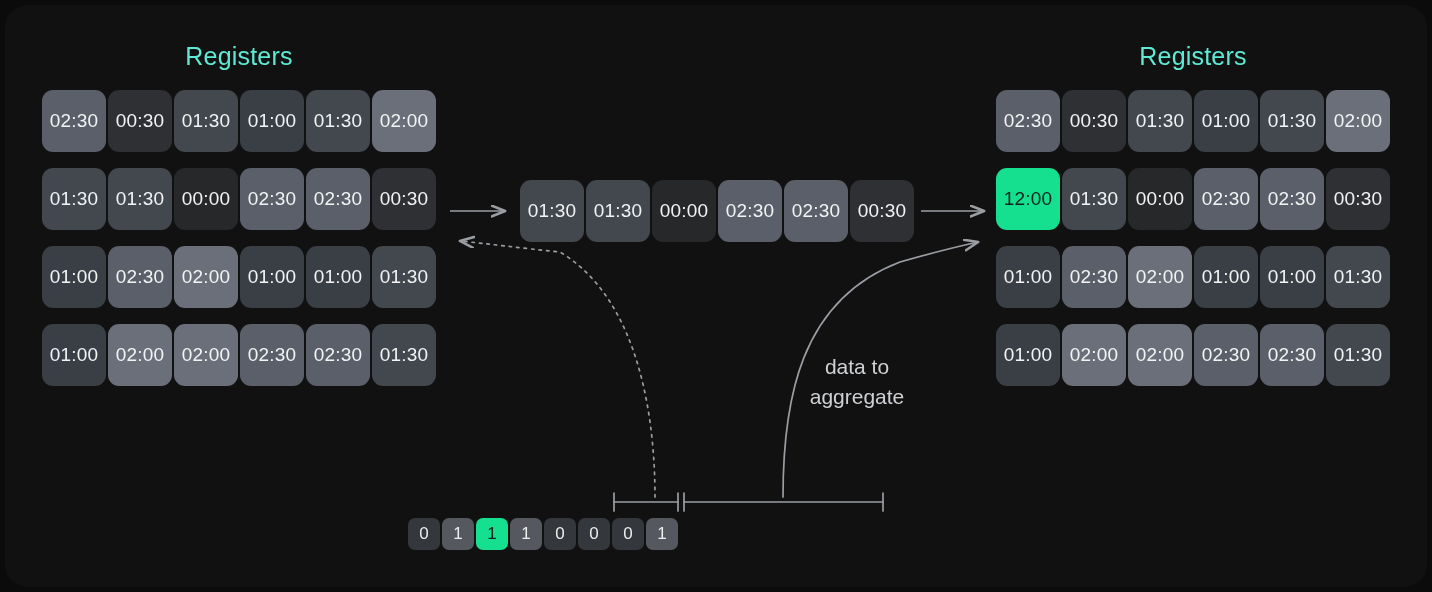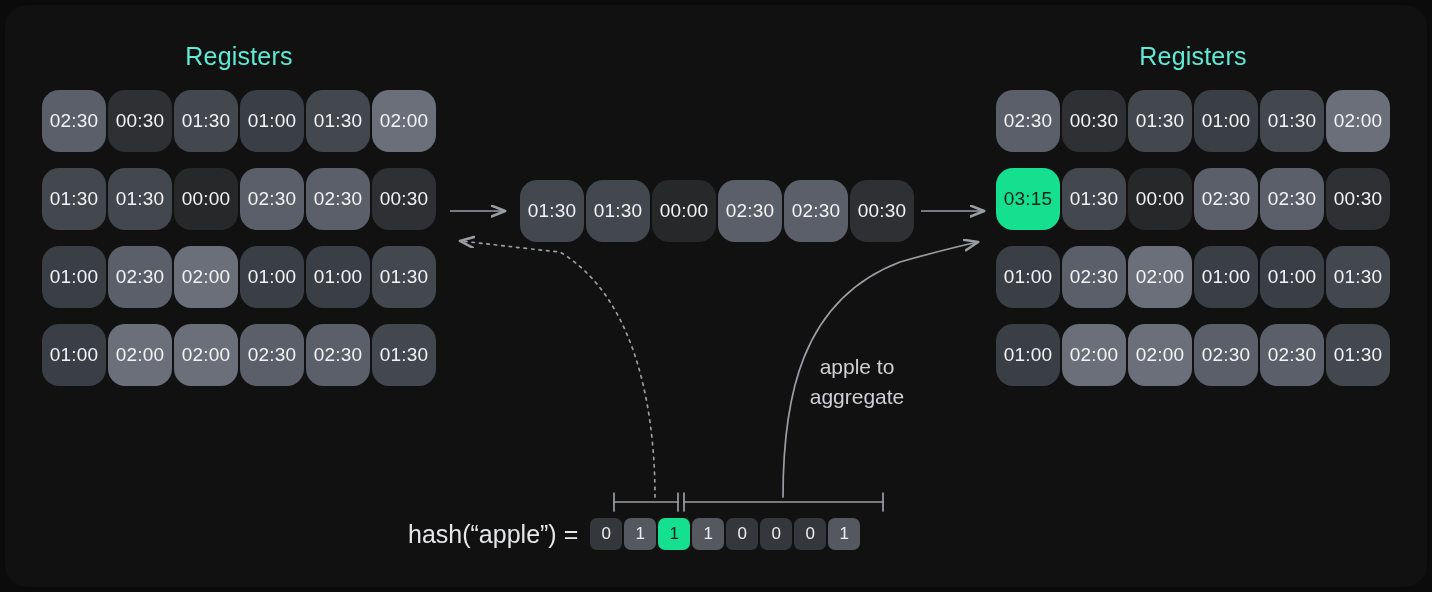--- a/index.html
+++ b/index.html
@@ -48,21 +48,21 @@
     gap: 16px;
     margin-top: 14px;
   }
   .grid-row {
     display: flex;
     gap: 2px;
   }
   .cell {
     width: 64px;
     height: 62px;
-    border-radius: 17px;
+    border-radius: 11px;
     display: flex;
     align-items: center;
     justify-content: center;
     font-size: 19px;
     color: #f2f3f4;
     letter-spacing: 0.2px;
     box-sizing: border-box;
   }
   .cell.hl {
     color: #10221a;
@@ -198,21 +198,21 @@
     <div class="grid" id="right-grid">
         <div class="grid-row">
           <div class="cell" style="background: rgb(90, 95, 105);">02:30</div>
           <div class="cell" style="background: rgb(46, 48, 52);">00:30</div>
           <div class="cell" style="background: rgb(67, 71, 78);">01:30</div>
           <div class="cell" style="background: rgb(58, 62, 69);">01:00</div>
           <div class="cell" style="background: rgb(67, 71, 78);">01:30</div>
           <div class="cell" style="background: rgb(106, 111, 121);">02:00</div>
         </div>
         <div class="grid-row">
-          <div class="cell hl" style="background: rgb(20, 224, 143);">03:15</div>
+          <div class="cell hl" style="background: rgb(20, 224, 143);">12:00</div>
           <div class="cell" style="background: rgb(67, 71, 78);">01:30</div>
           <div class="cell" style="background: rgb(38, 40, 41);">00:00</div>
           <div class="cell" style="background: rgb(90, 95, 105);">02:30</div>
           <div class="cell" style="background: rgb(90, 95, 105);">02:30</div>
           <div class="cell" style="background: rgb(46, 48, 52);">00:30</div>
         </div>
         <div class="grid-row">
           <div class="cell" style="background: rgb(58, 62, 69);">01:00</div>
           <div class="cell" style="background: rgb(90, 95, 105);">02:30</div>
           <div class="cell" style="background: rgb(106, 111, 121);">02:00</div>
@@ -224,25 +224,24 @@
           <div class="cell" style="background: rgb(58, 62, 69);">01:00</div>
           <div class="cell" style="background: rgb(106, 111, 121);">02:00</div>
           <div class="cell" style="background: rgb(106, 111, 121);">02:00</div>
           <div class="cell" style="background: rgb(90, 95, 105);">02:30</div>
           <div class="cell" style="background: rgb(90, 95, 105);">02:30</div>
           <div class="cell" style="background: rgb(67, 71, 78);">01:30</div>
         </div>
       </div>
   </div>
 
-  <div class="note" id="note-data-aggregate">apple to
+  <div class="note" id="note-data-aggregate">data to
 aggregate</div>
 
   <div class="hash-row">
-    <div class="hash-label">hash(“apple”) =</div>
     <div class="bits" id="hash-bits">
         <div class="bit" style="background: rgb(52, 56, 60);">0</div>
         <div class="bit" style="background: rgb(85, 89, 95);">1</div>
         <div class="bit hl" style="background: rgb(20, 224, 143);">1</div>
         <div class="bit" style="background: rgb(85, 89, 95);">1</div>
         <div class="bit" style="background: rgb(52, 56, 60);">0</div>
         <div class="bit" style="background: rgb(52, 56, 60);">0</div>
         <div class="bit" style="background: rgb(52, 56, 60);">0</div>
         <div class="bit" style="background: rgb(85, 89, 95);">1</div>
       </div>

